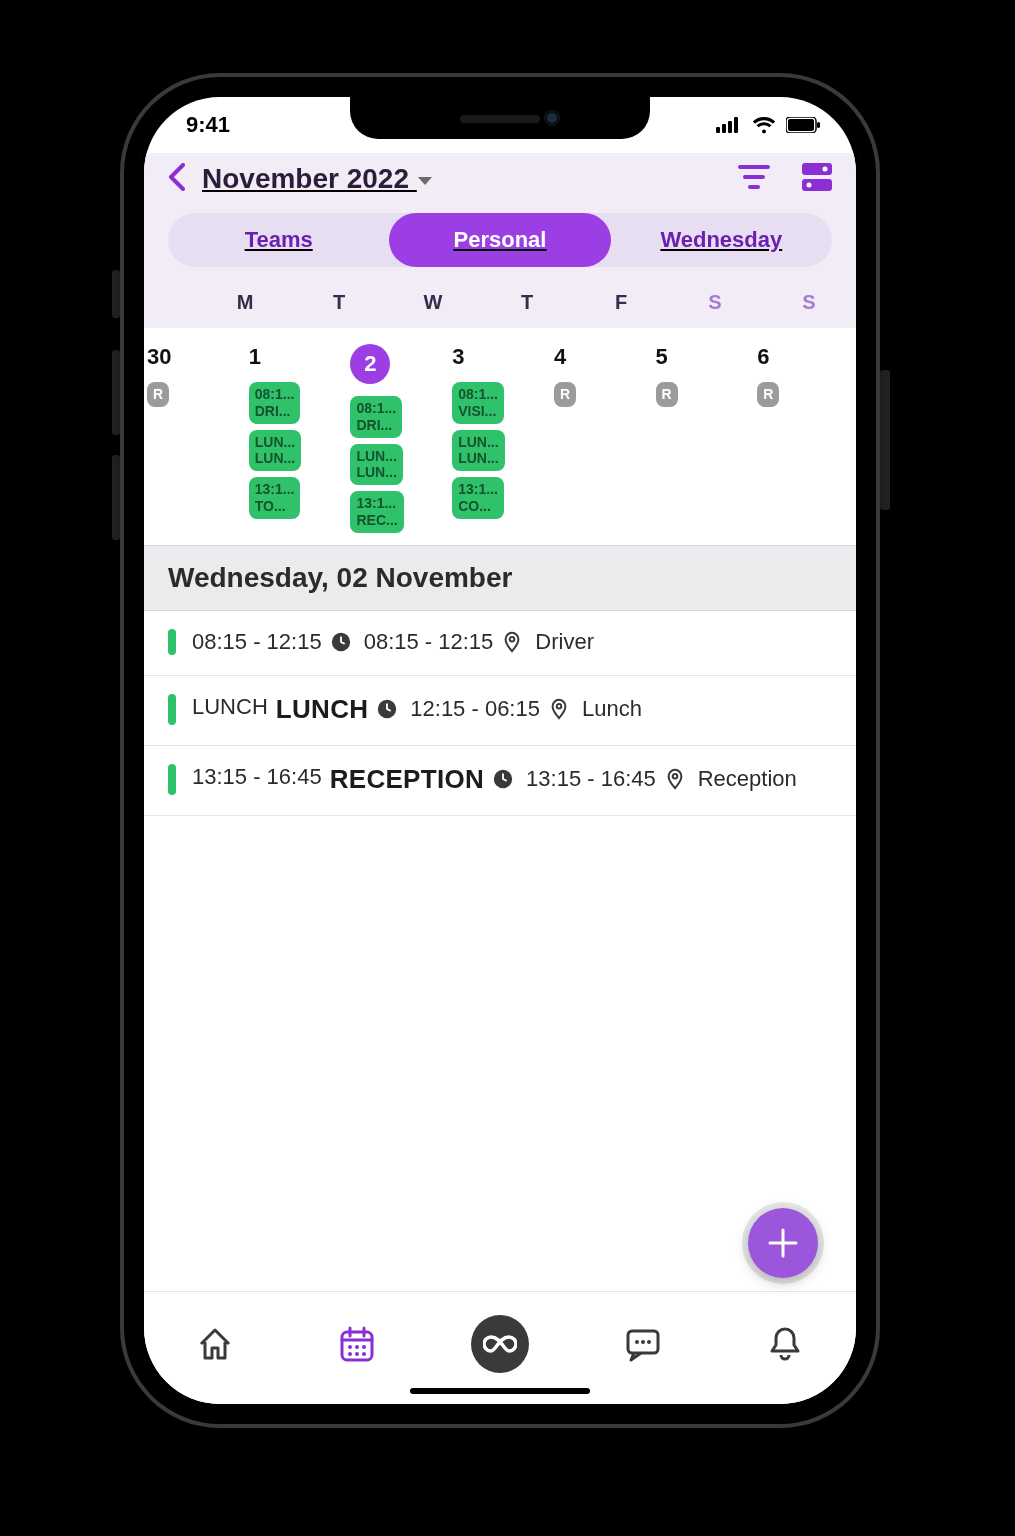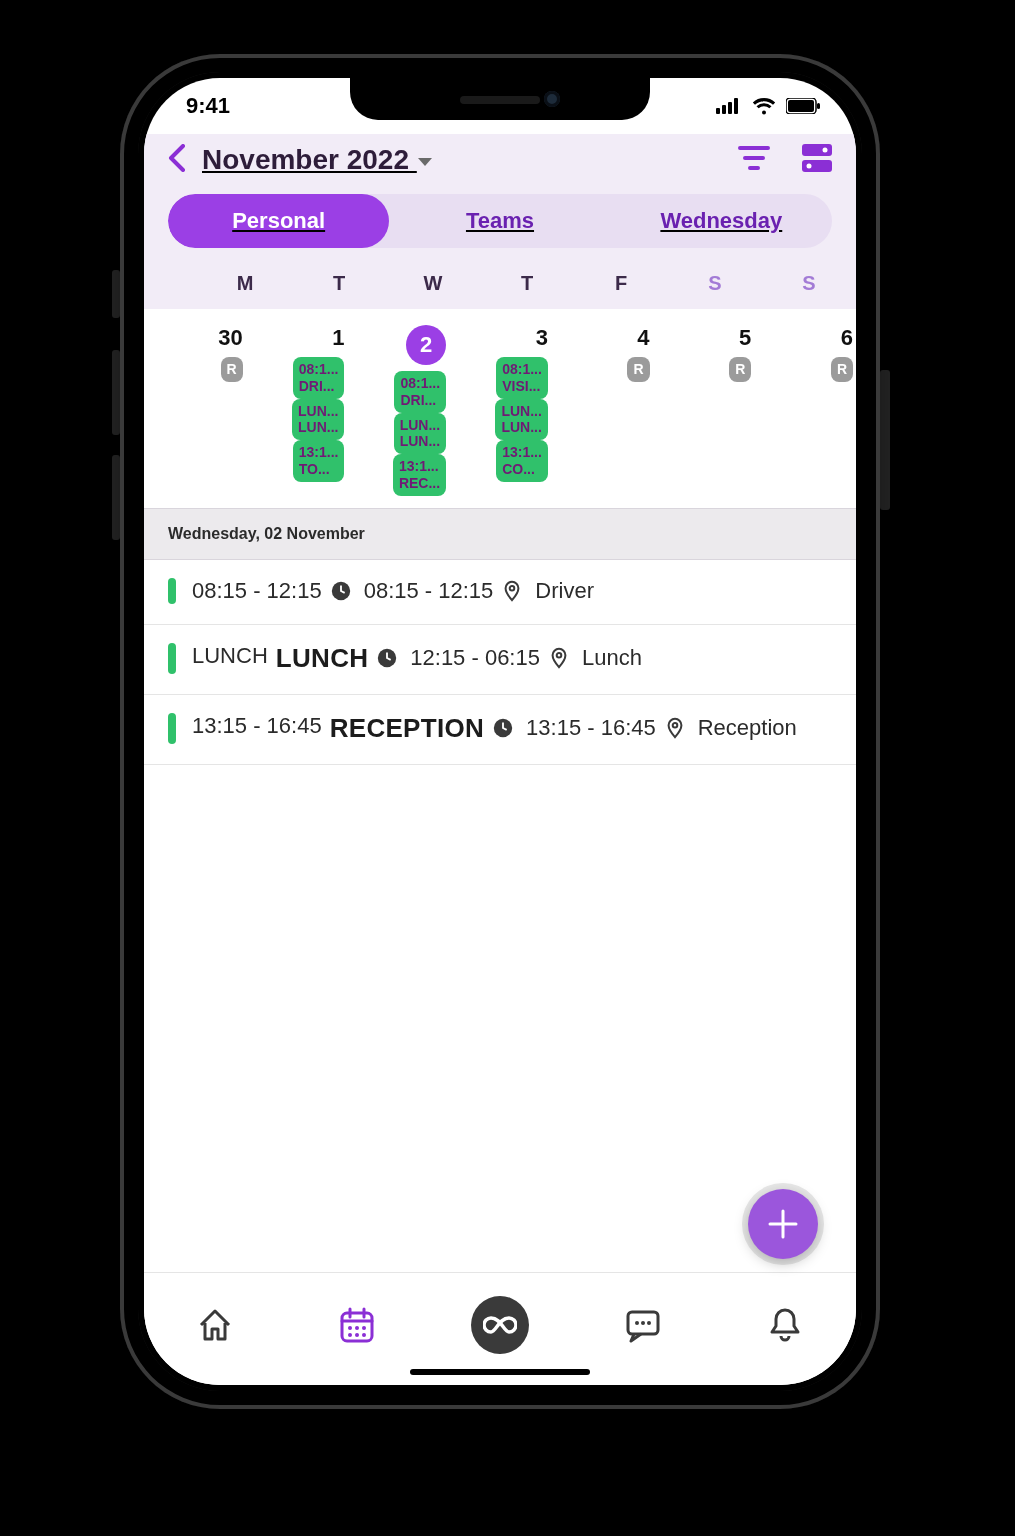--- a/index.html
+++ b/index.html
@@ -11,21 +11,21 @@
     --purple-dk:#6a21b0;
     --green:#30c16b;
     --grey:#9b9b9b;
     --text:#2b2b2b;
     --muted:#6b6b6b;
     --divider:#e5e5e5;
   }
   html,body{margin:0;padding:0;background:var(--bg);width:1015px;height:1536px;font-family:-apple-system,Segoe UI,Helvetica,Arial,sans-serif;}
 
   
-  .phone{position:absolute;left:120px;top:54px;width:760px;height:1355px;border-radius:100px;background:#1a1a1a;box-shadow:0 25px 60px rgba(0,0,0,.6),inset 0 0 0 4px #3a3a3a,inset 0 0 0 18px #000;overflow:hidden;}
+  .phone{position:absolute;left:120px;top:73px;width:760px;height:1355px;border-radius:100px;background:#1a1a1a;box-shadow:0 25px 60px rgba(0,0,0,.6),inset 0 0 0 4px #3a3a3a,inset 0 0 0 18px #000;overflow:hidden;}
   .phone__bezel{position:absolute;inset:18px;border-radius:82px;background:#000;overflow:hidden;}
   .phone__screen{position:absolute;inset:6px;border-radius:76px;background:var(--screen);overflow:hidden;display:flex;flex-direction:column;}
   .notch{position:absolute;top:0;left:50%;transform:translateX(-50%);width:300px;height:42px;background:#000;border-bottom-left-radius:28px;border-bottom-right-radius:28px;z-index:10;}
   .notch .cam{position:absolute;right:90px;top:13px;width:16px;height:16px;border-radius:50%;background:#1d2b3a;box-shadow:inset 0 0 0 3px #0a0f16;}
   .notch .speaker{position:absolute;left:50%;top:18px;transform:translateX(-50%);width:80px;height:8px;border-radius:4px;background:#1a1a1a;}
 
   
   .btn-side{position:absolute;background:#2b2b2b;border-radius:3px;}
   .btn-mute{left:112px;top:270px;width:8px;height:48px;}
   .btn-vu{left:112px;top:350px;width:8px;height:85px;}
@@ -48,30 +48,30 @@
 
   
   .weekdays{display:flex;background:var(--lavender);padding:10px 0 14px;}
   .weeknum-col{width:54px;}
   .wd{flex:1;text-align:center;font-size:20px;font-weight:700;color:#3c2a4a;}
   .wd.weekend{color:#a37bd6;}
 
   
   .week{display:flex;background:#fff;padding:10px 0 12px;}
   .weeknum{width:54px;text-align:center;font-size:18px;color:#5c5c5c;padding-top:10px;}
-  .day{flex:1;display:flex;flex-direction:column;align-items:flex-end;padding:0 3px;}
+  .day{flex:1;display:flex;flex-direction:column;align-items:flex-start;gap:6px;padding:0 3px;}
   .daynum{text-align:center;font-size:22px;font-weight:700;color:#111;padding:6px 0;}
   .daynum .circle{display:inline-flex;width:40px;height:40px;border-radius:50%;background:#9b3fe5;color:#fff;align-items:center;justify-content:center;}
   .pill{border-radius:8px;padding:4px 6px;font-size:14px;font-weight:700;line-height:1.2;overflow:hidden;white-space:nowrap;}
   .pill.r{background:var(--grey);color:#fff;text-align:left;}
-  .pill.g{background:var(--green);color:#701a75;}
+  .pill.g{background:var(--green);color:#14532d;}
   .pill .l1,.pill .l2{display:block;overflow:hidden;text-overflow:ellipsis;}
 
   
-  .datebar{background:#eceaed;padding:16px 24px;font-size:16px;font-weight:600;color:#2b2b2b;border-top:1px solid #d9d5dc;border-bottom:1px solid #d9d5dc;}
+  .datebar{background:#eceaed;padding:16px 24px;font-size:28px;font-weight:600;color:#2b2b2b;border-top:1px solid #d9d5dc;border-bottom:1px solid #d9d5dc;}
 
   
   .events{flex:1;overflow:auto;}
   .card{display:flex;gap:16px;padding:18px 24px 20px;border-bottom:1px solid var(--divider);}
   .card .bar{width:8px;border-radius:4px;background:var(--green);}
   .card .body{flex:1;display:flex;flex-direction:row;gap:8px;}
   .card .topline{font-size:22px;color:#2b2b2b;}
   .card .title{font-size:26px;font-weight:800;color:#1c1c1c;letter-spacing:.3px;}
   .meta{display:flex;align-items:center;gap:12px;font-size:22px;color:#2b2b2b;}
   .meta svg{width:22px;height:22px;fill:#3a3a3a;}
@@ -151,22 +151,22 @@
         <span class="ic" style="margin-left:18px">
           <svg width="30" height="28" viewBox="0 0 30 28">
                 <rect x="0" y="0" width="30" height="12" rx="3" fill="#8b2fd5"></rect>
                 <rect x="0" y="16" width="30" height="12" rx="3" fill="#8b2fd5"></rect>
                 <circle cx="23" cy="6" r="2.5" fill="#fff"></circle>
                 <circle cx="7" cy="22" r="2.5" fill="#fff"></circle>
               </svg>
         </span>
       </div>
       <div class="seg">
+        <div class="seg-item">Teams</div>
         <div class="seg-item active">Personal</div>
-        <div class="seg-item">Teams</div>
         <div class="seg-item">Wednesday</div>
       </div>
     </div>
 
     <div class="weekdays">
       <div class="weeknum-col"></div>
       <div class="wd">M</div>
       <div class="wd">T</div>
       <div class="wd">W</div>
       <div class="wd">T</div>

